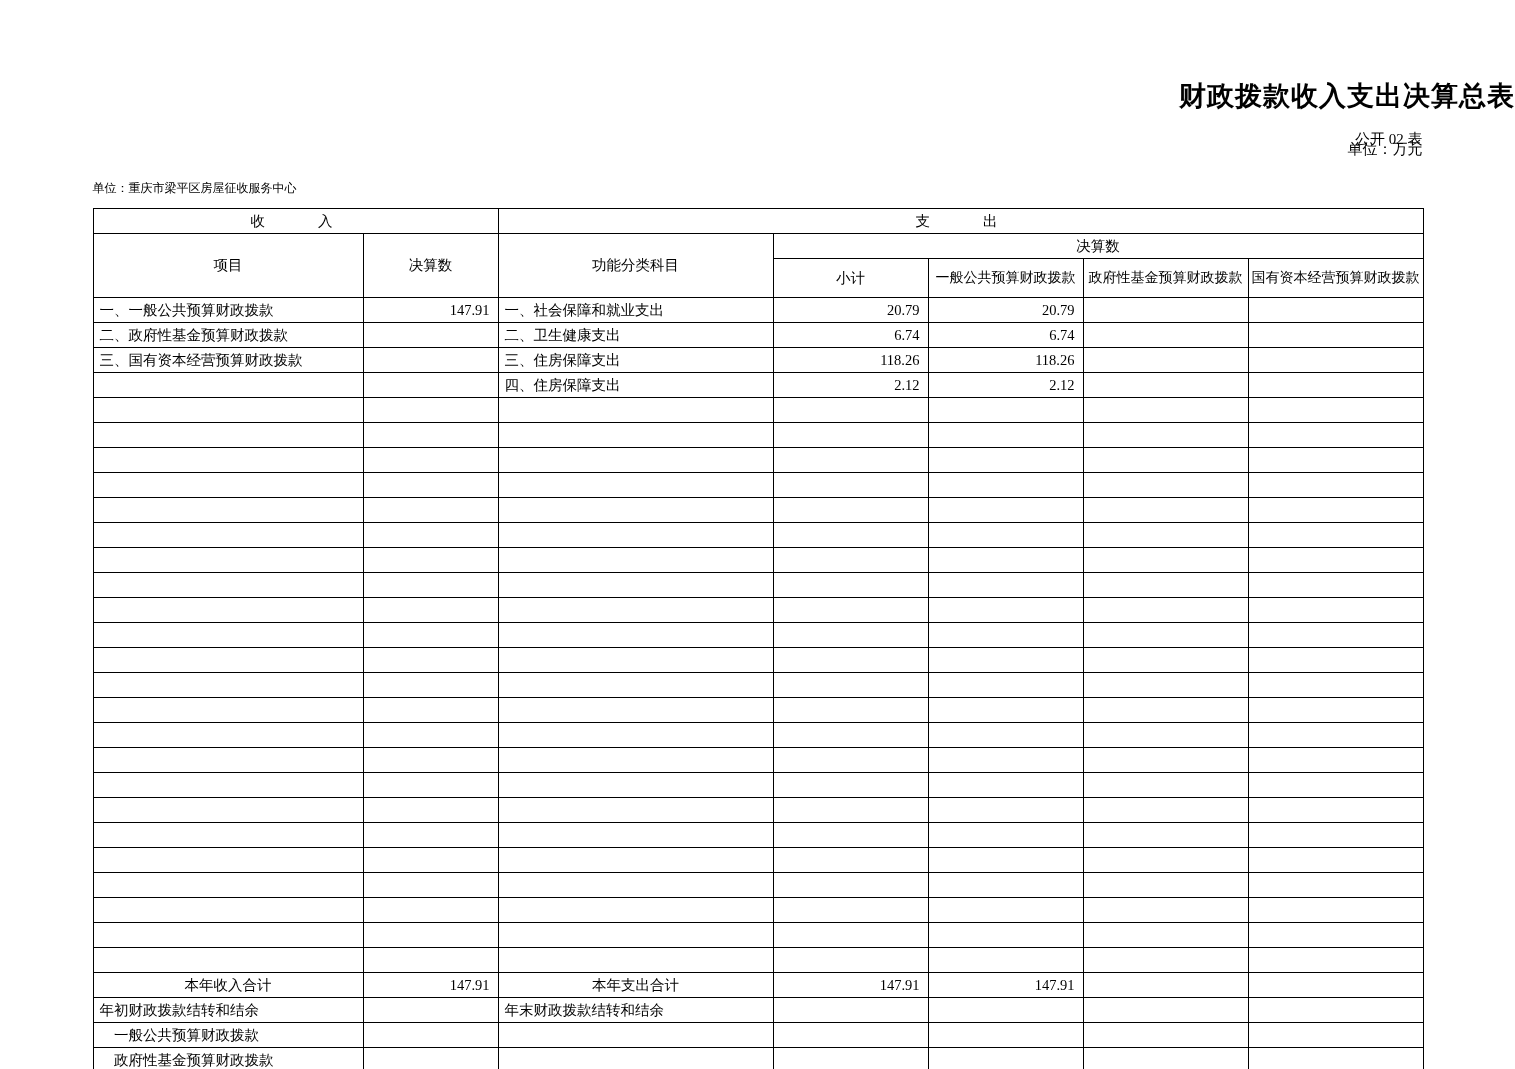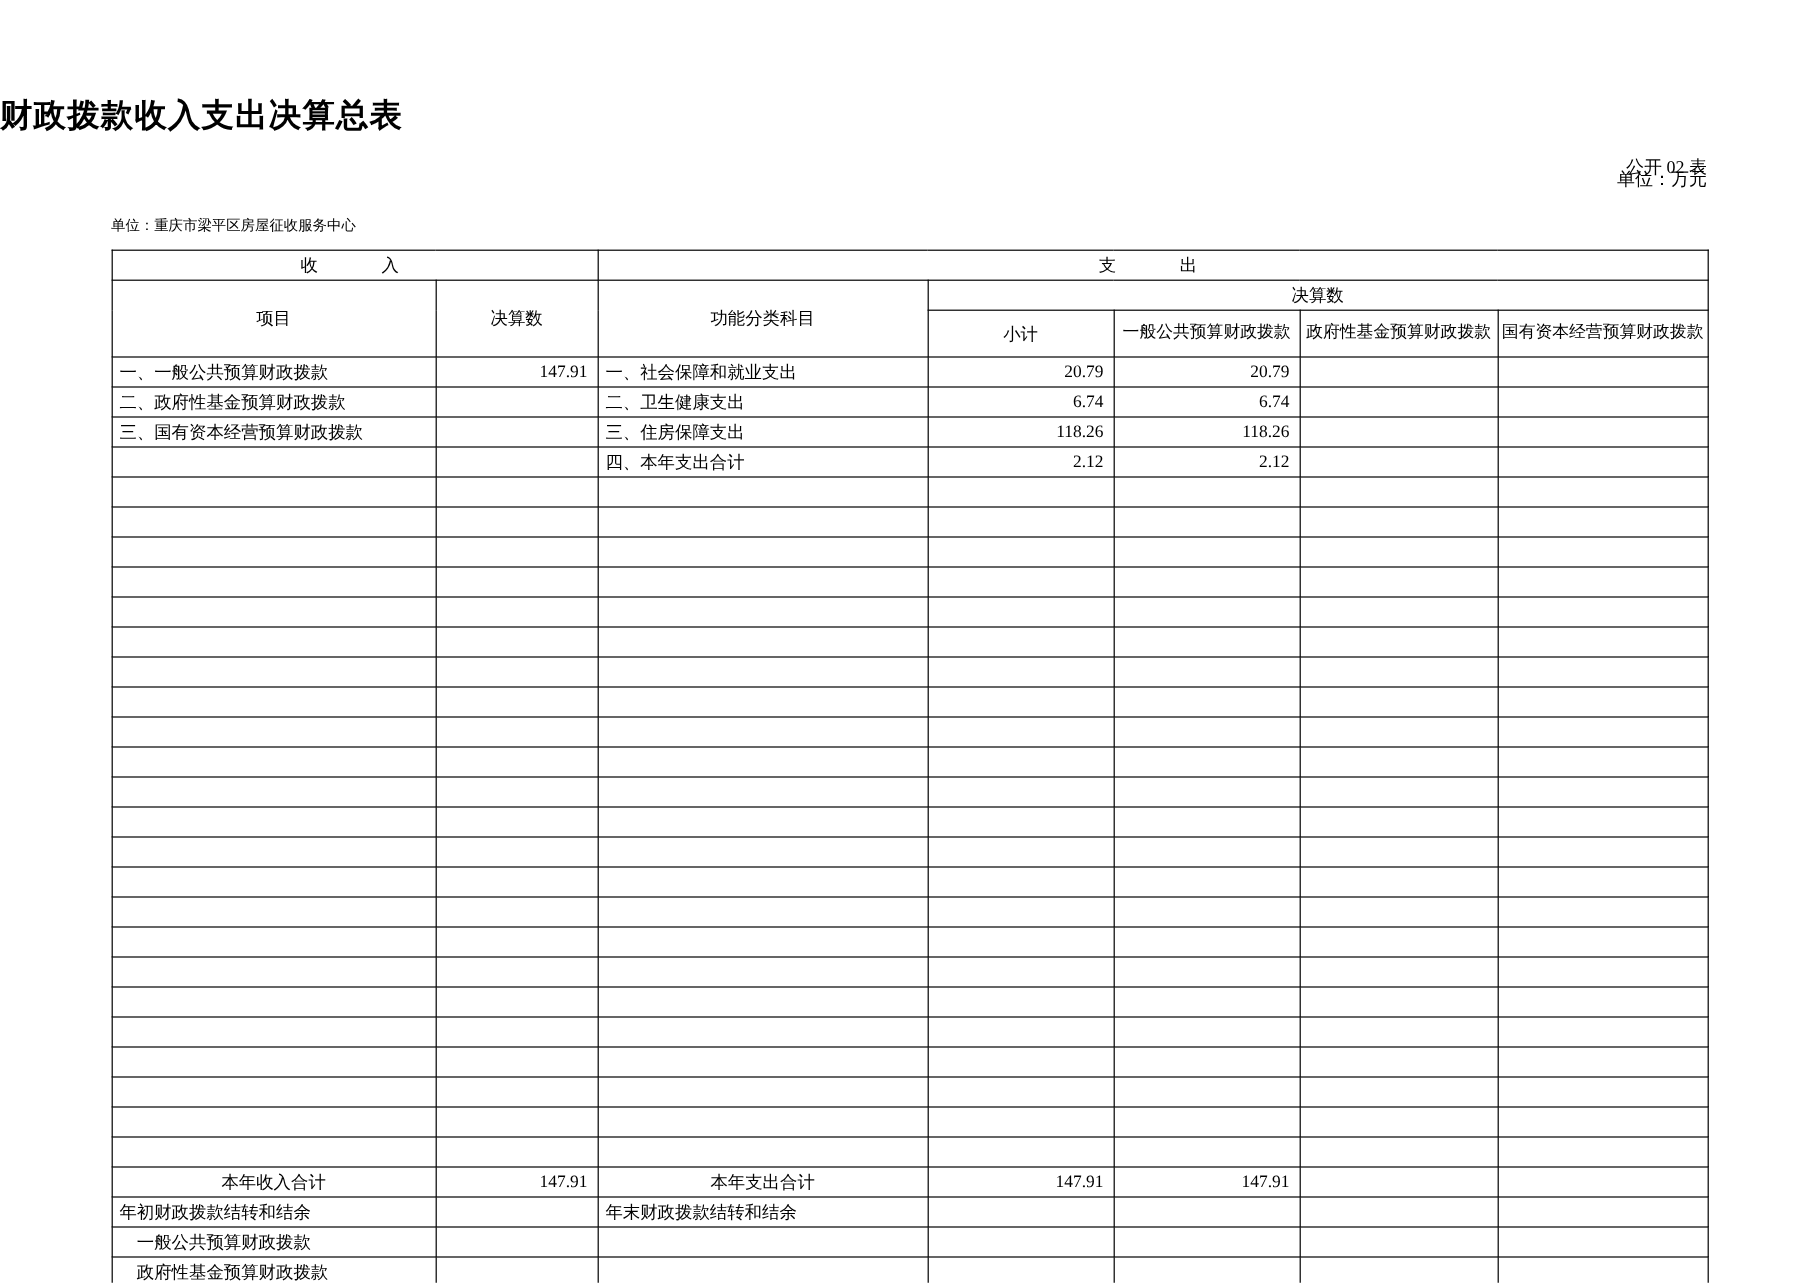--- a/index.html
+++ b/index.html
@@ -15,21 +15,21 @@
     position: relative;
     overflow: hidden;
   }
   .page {
     position: relative;
     width: 1515px;
     height: 1069px;
     box-sizing: border-box;
   }
   .doc-title {
-    text-align: left;
+    text-align: right;
     font-size: 27px;
     font-weight: bold;
     letter-spacing: 1px;
     margin-top: 78px;
     font-family: "Liberation Serif", "DejaVu Serif", serif;
   }
   .meta-row {
     position: relative;
     width: 1330px;
     margin: 0 auto;
@@ -148,21 +148,21 @@
           <td class="c-right"></td>
           <td class="c-left">三、住房保障支出</td>
           <td class="c-right">118.26</td>
           <td class="c-right">118.26</td>
           <td class="c-right"></td>
           <td class="c-right"></td>
         </tr>
         <tr>
           <td class="c-left"></td>
           <td class="c-right"></td>
-          <td class="c-left">四、本年支出合计</td>
+          <td class="c-left">四、住房保障支出</td>
           <td class="c-right">2.12</td>
           <td class="c-right">2.12</td>
           <td class="c-right"></td>
           <td class="c-right"></td>
         </tr>
 
         <tr>
             <td></td>
             <td></td>
             <td></td>

